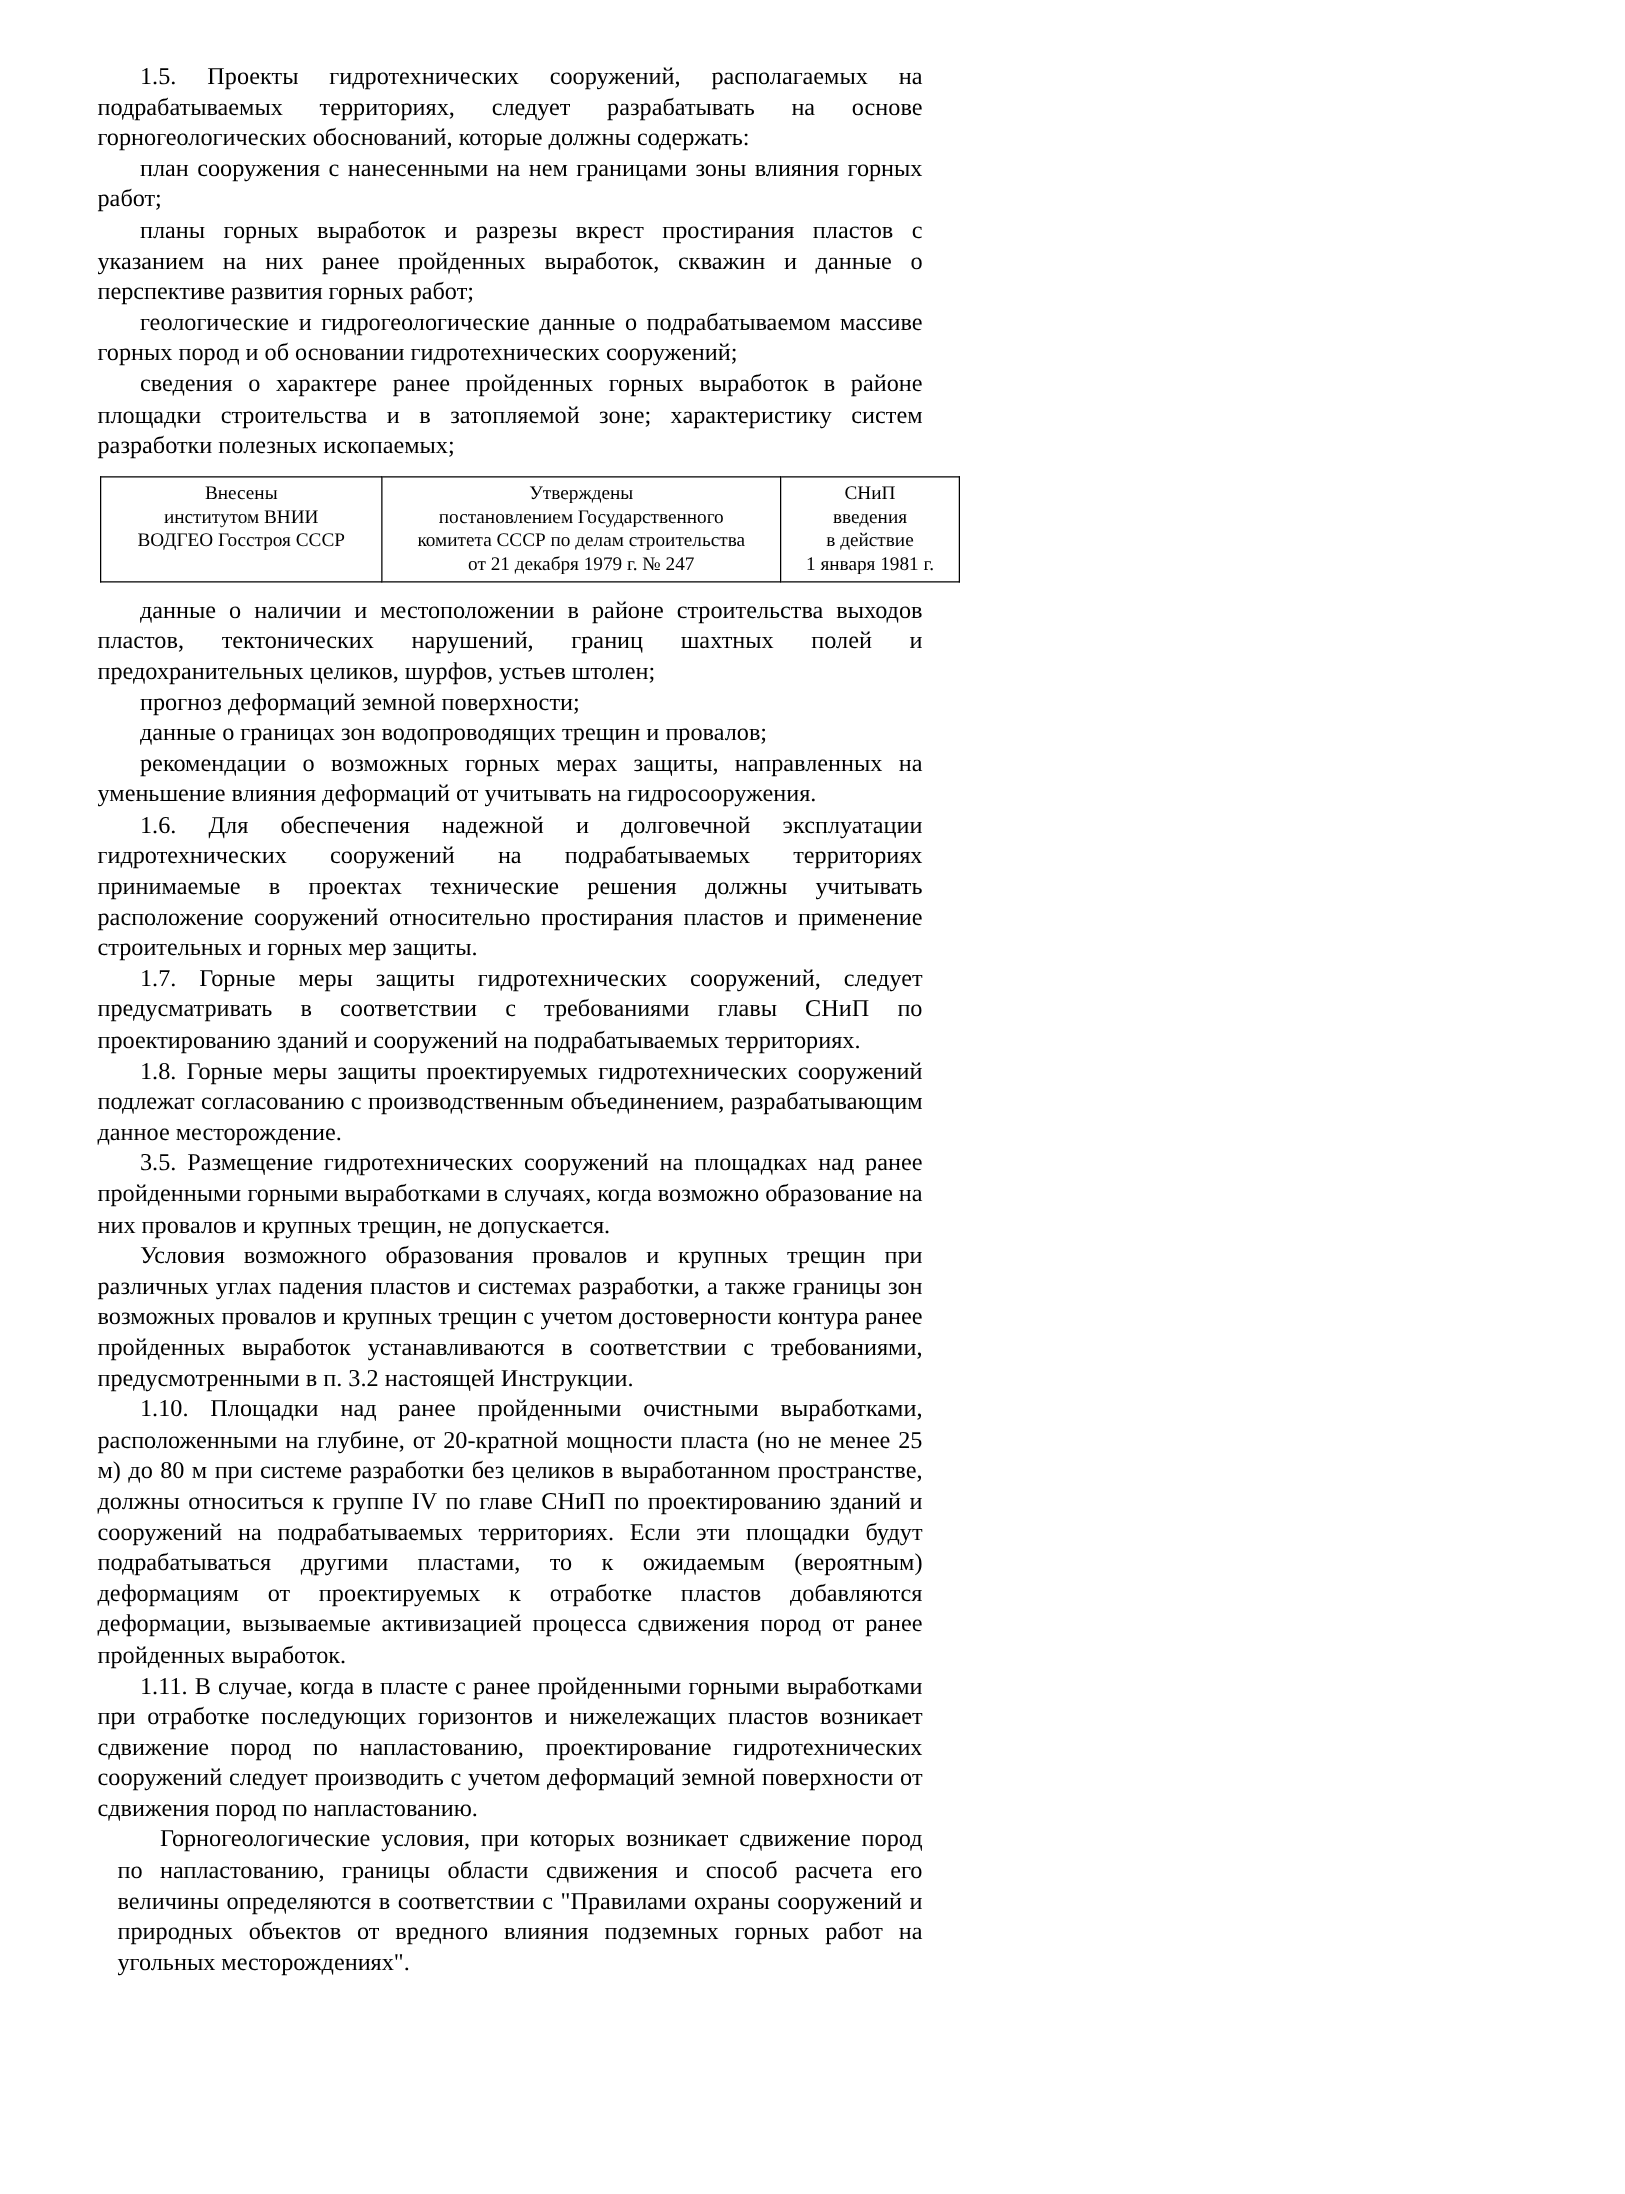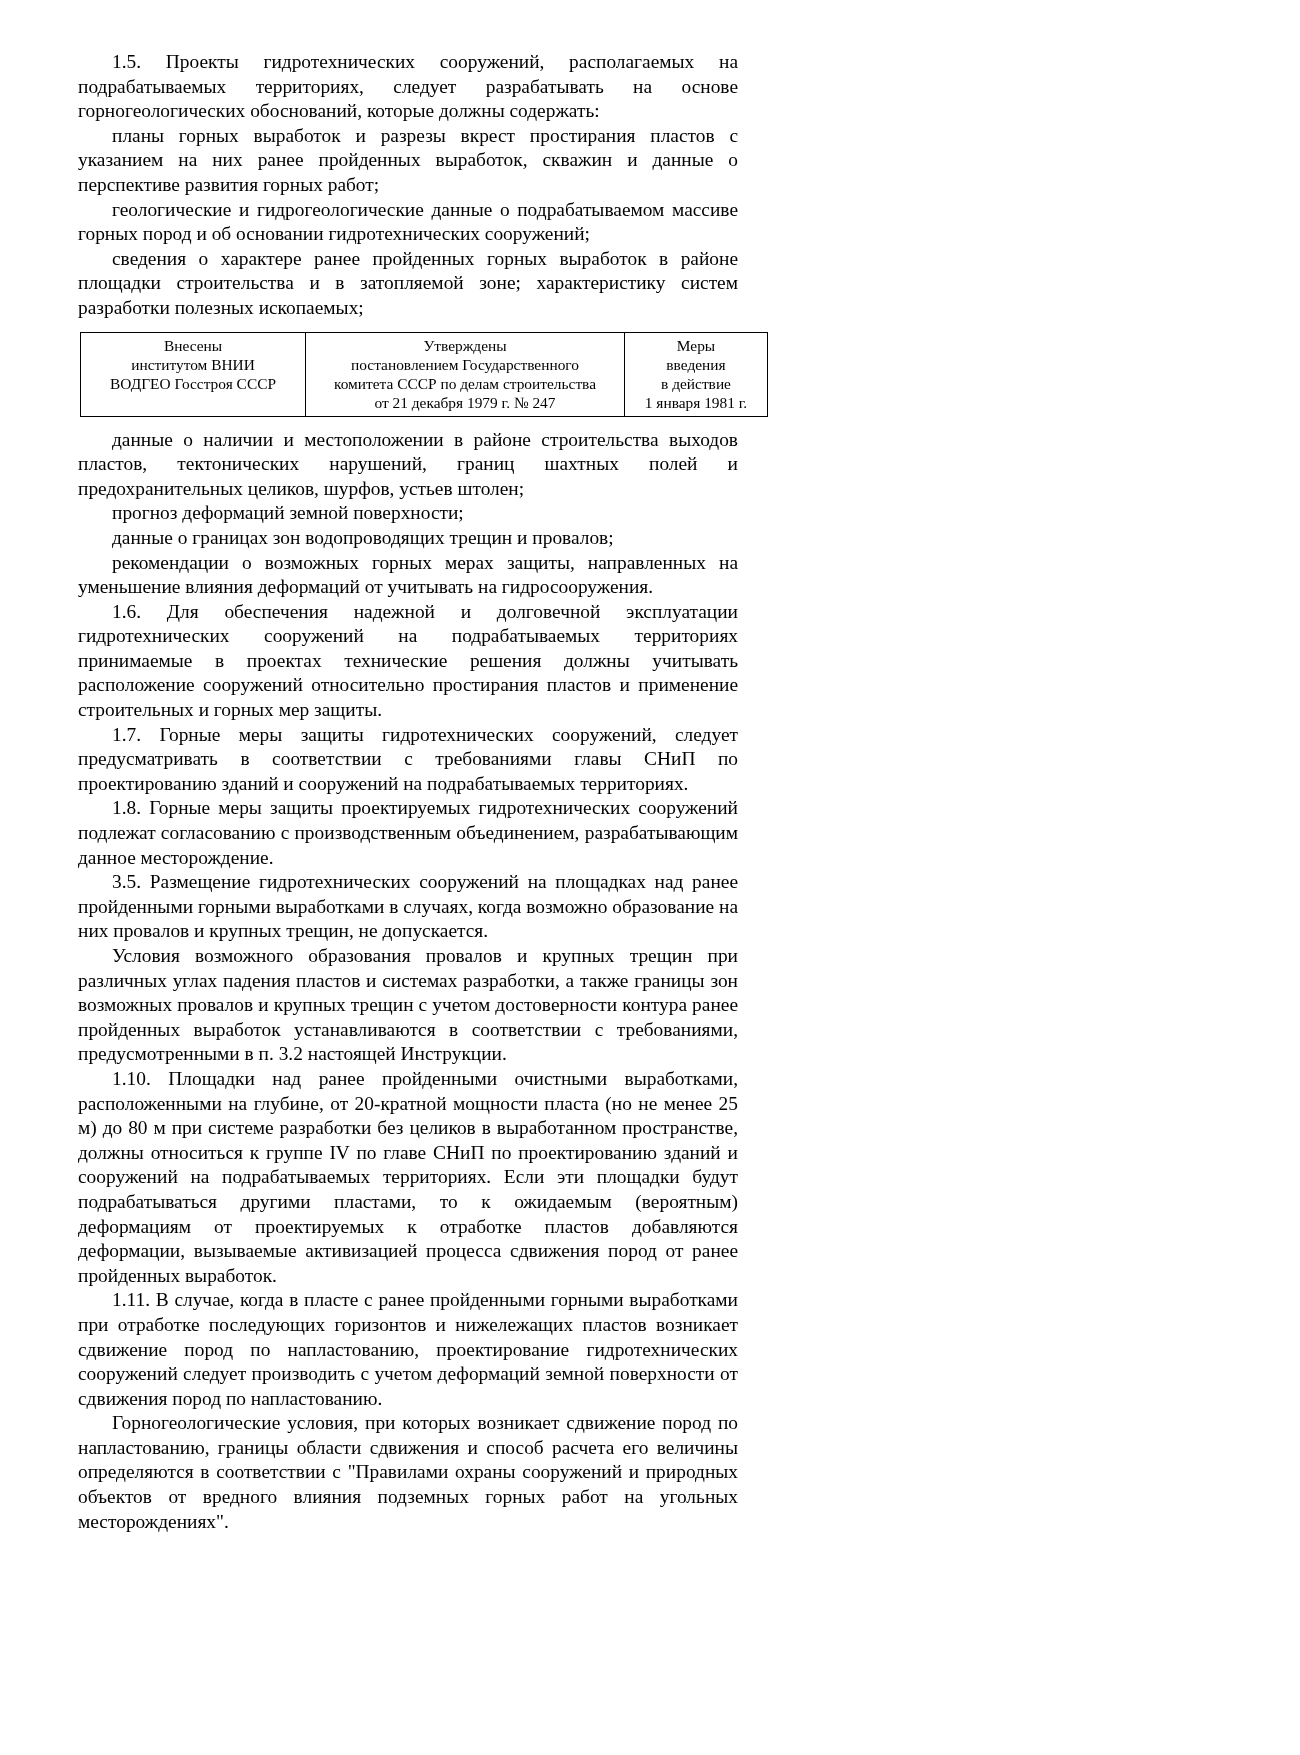--- a/index.html
+++ b/index.html
@@ -29,20 +29,21 @@
     margin: 0;
     text-align: justify;
     text-justify: inter-word;
     font-size: 19.4px;
     line-height: 24.6px;
     text-indent: 34px;
     hyphens: none;
   }
   p.para:last-child {
     text-align: justify;
+    margin-left: 16px;
   }
   
 
   .approval-table {
     border-collapse: collapse;
     width: 100%;
     margin: 11px 0 11px 2px;
     border: 1.6px solid #000;
     table-layout: fixed;
   }
@@ -59,40 +60,41 @@
   .approval-table td.col-c { width: 134px; }
   .cell-line { display: block; white-space: nowrap; }
 </style>
 </head>
 <body>
 
 <div class="page">
   <div class="content">
 
     <p class="para">1.5. Проекты гидротехнических сооружений, располагаемых на подрабатываемых территориях, следует разрабатывать на основе горногеологических обоснований, которые должны содержать:</p>
+    <p class="para">план сооружения с нанесенными на нем границами зоны влияния горных работ;</p>
     <p class="para">планы горных выработок и разрезы вкрест простирания пластов с указанием на них ранее пройденных выработок, скважин и данные о перспективе развития горных работ;</p>
     <p class="para">геологические и гидрогеологические данные о подрабатываемом массиве горных пород и об основании гидротехнических сооружений;</p>
     <p class="para">сведения о характере ранее пройденных горных выработок в районе площадки строительства и в затопляемой зоне; характеристику систем разработки полезных ископаемых;</p>
 
     <table class="approval-table">
       <tbody>
         <tr>
           <td class="col-a">
             <span class="cell-line">Внесены</span>
             <span class="cell-line">институтом ВНИИ</span>
             <span class="cell-line">ВОДГЕО Госстроя СССР</span>
           </td>
           <td class="col-b">
             <span class="cell-line">Утверждены</span>
             <span class="cell-line">постановлением  Государственного</span>
             <span class="cell-line">комитета СССР по делам строительства</span>
             <span class="cell-line">от 21 декабря 1979 г. № 247</span>
           </td>
           <td class="col-c">
-            <span class="cell-line">Меры</span>
+            <span class="cell-line">СНиП</span>
             <span class="cell-line">введения</span>
             <span class="cell-line">в действие</span>
             <span class="cell-line">1 января 1981 г.</span>
           </td>
         </tr>
       </tbody>
     </table>
 
     <p class="para">данные о наличии и местоположении в районе строительства выходов пластов, тектонических нарушений, границ шахтных полей и предохранительных целиков, шурфов, устьев штолен;</p>
     <p class="para">прогноз деформаций земной поверхности;</p>

